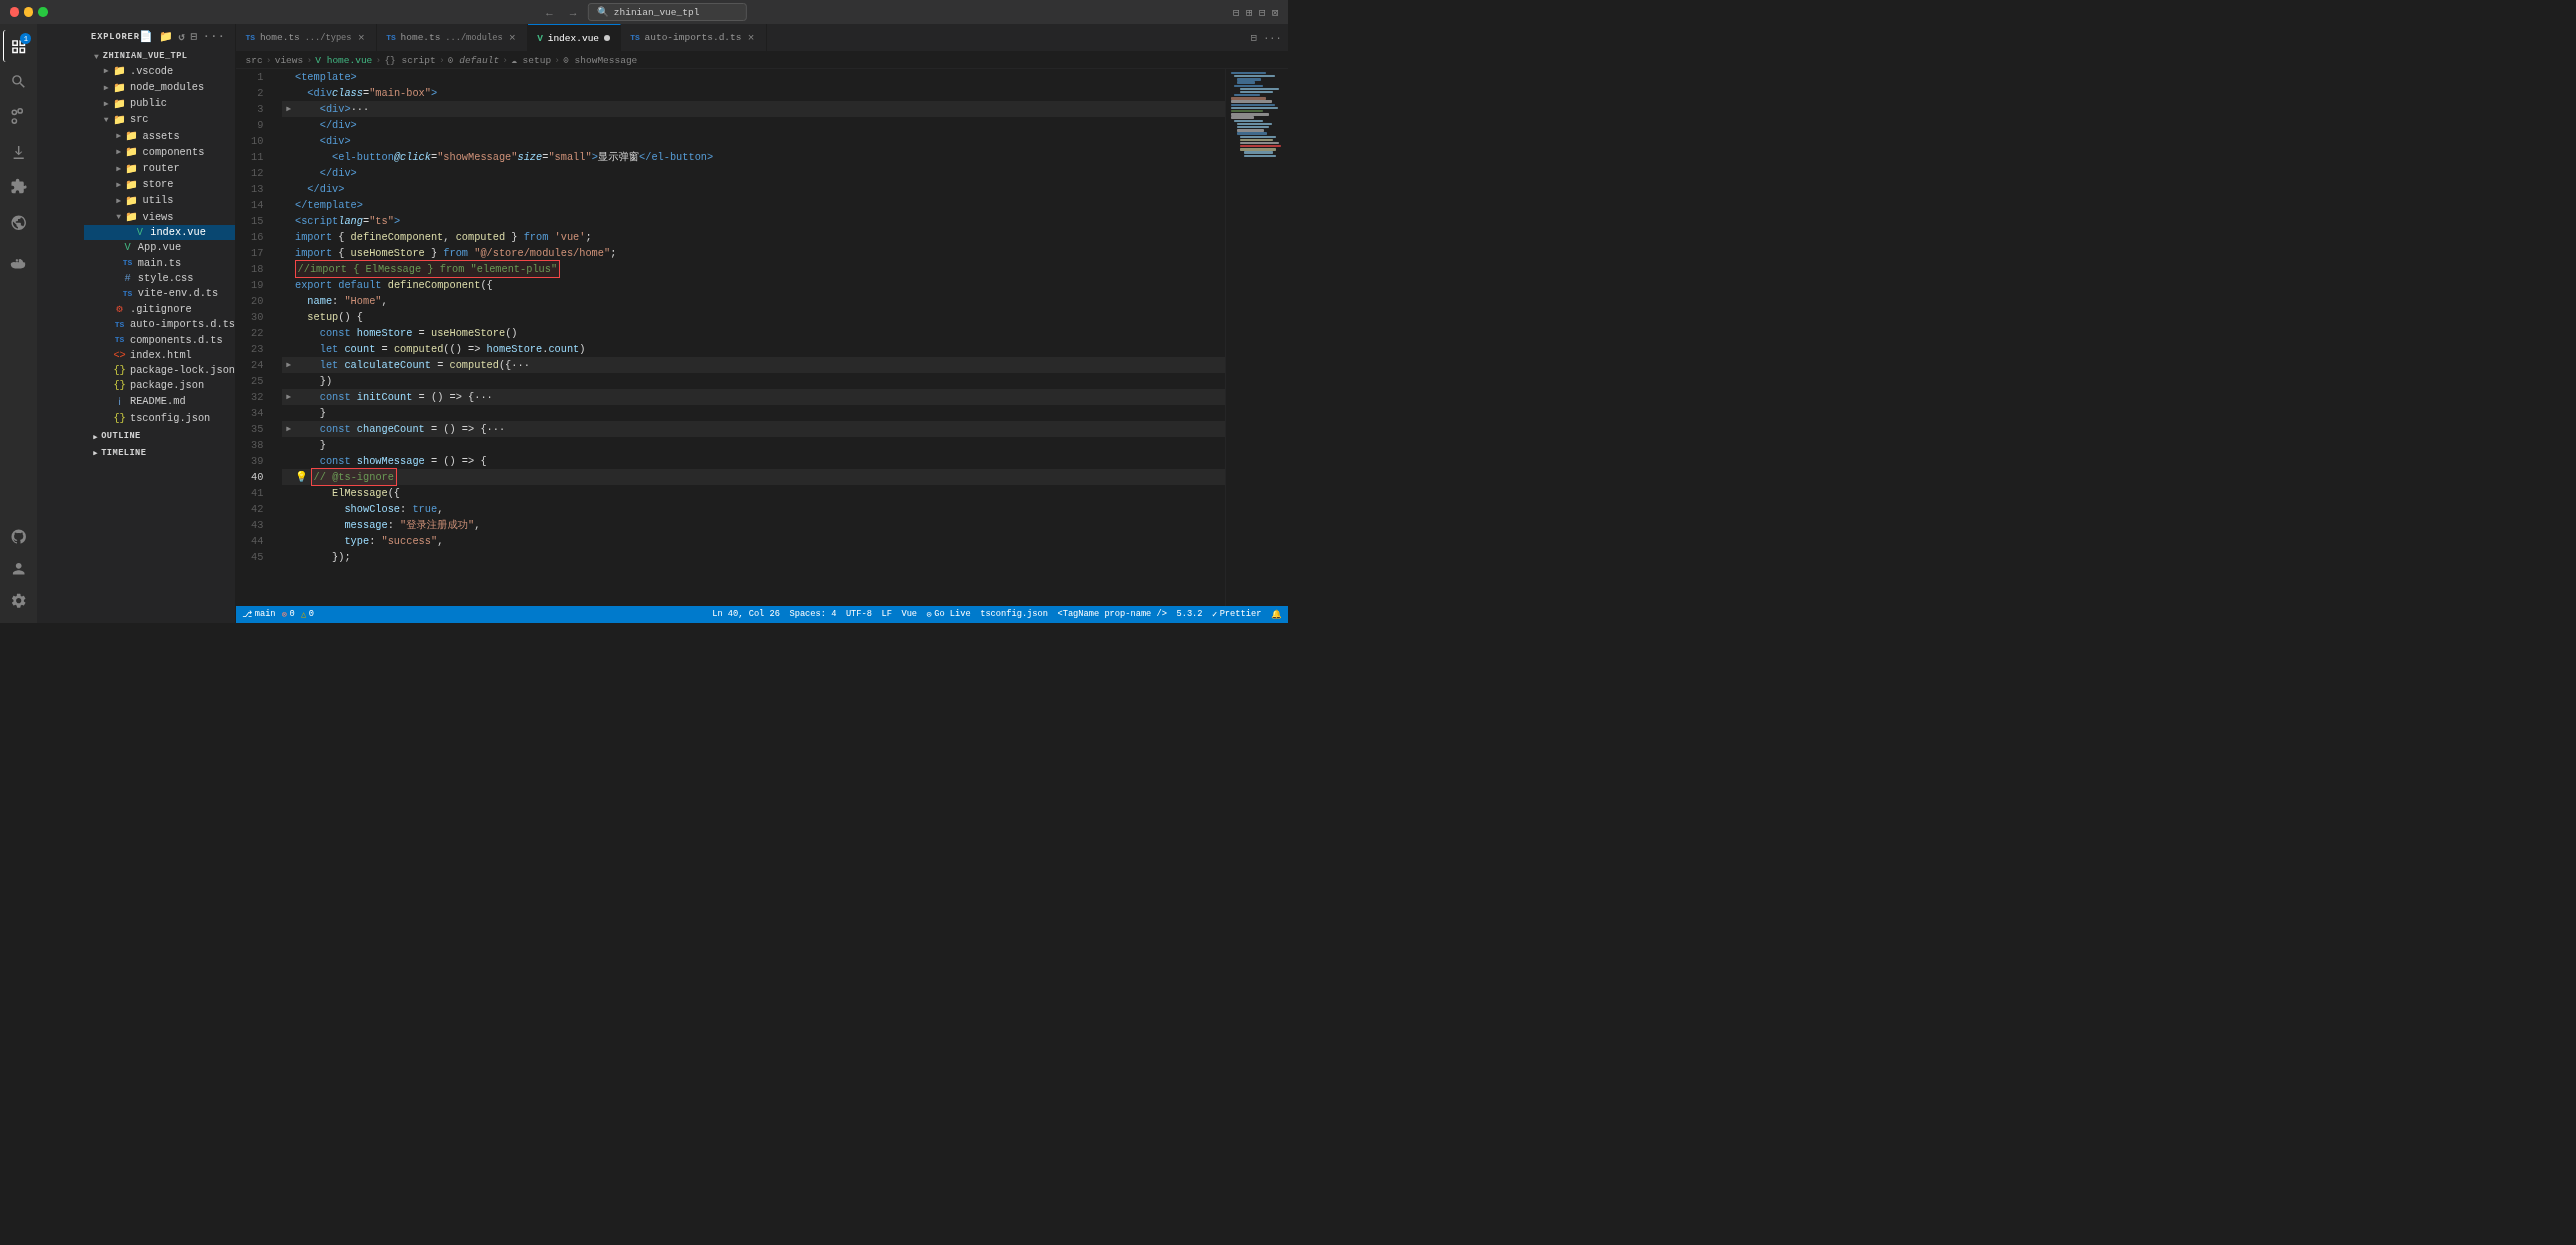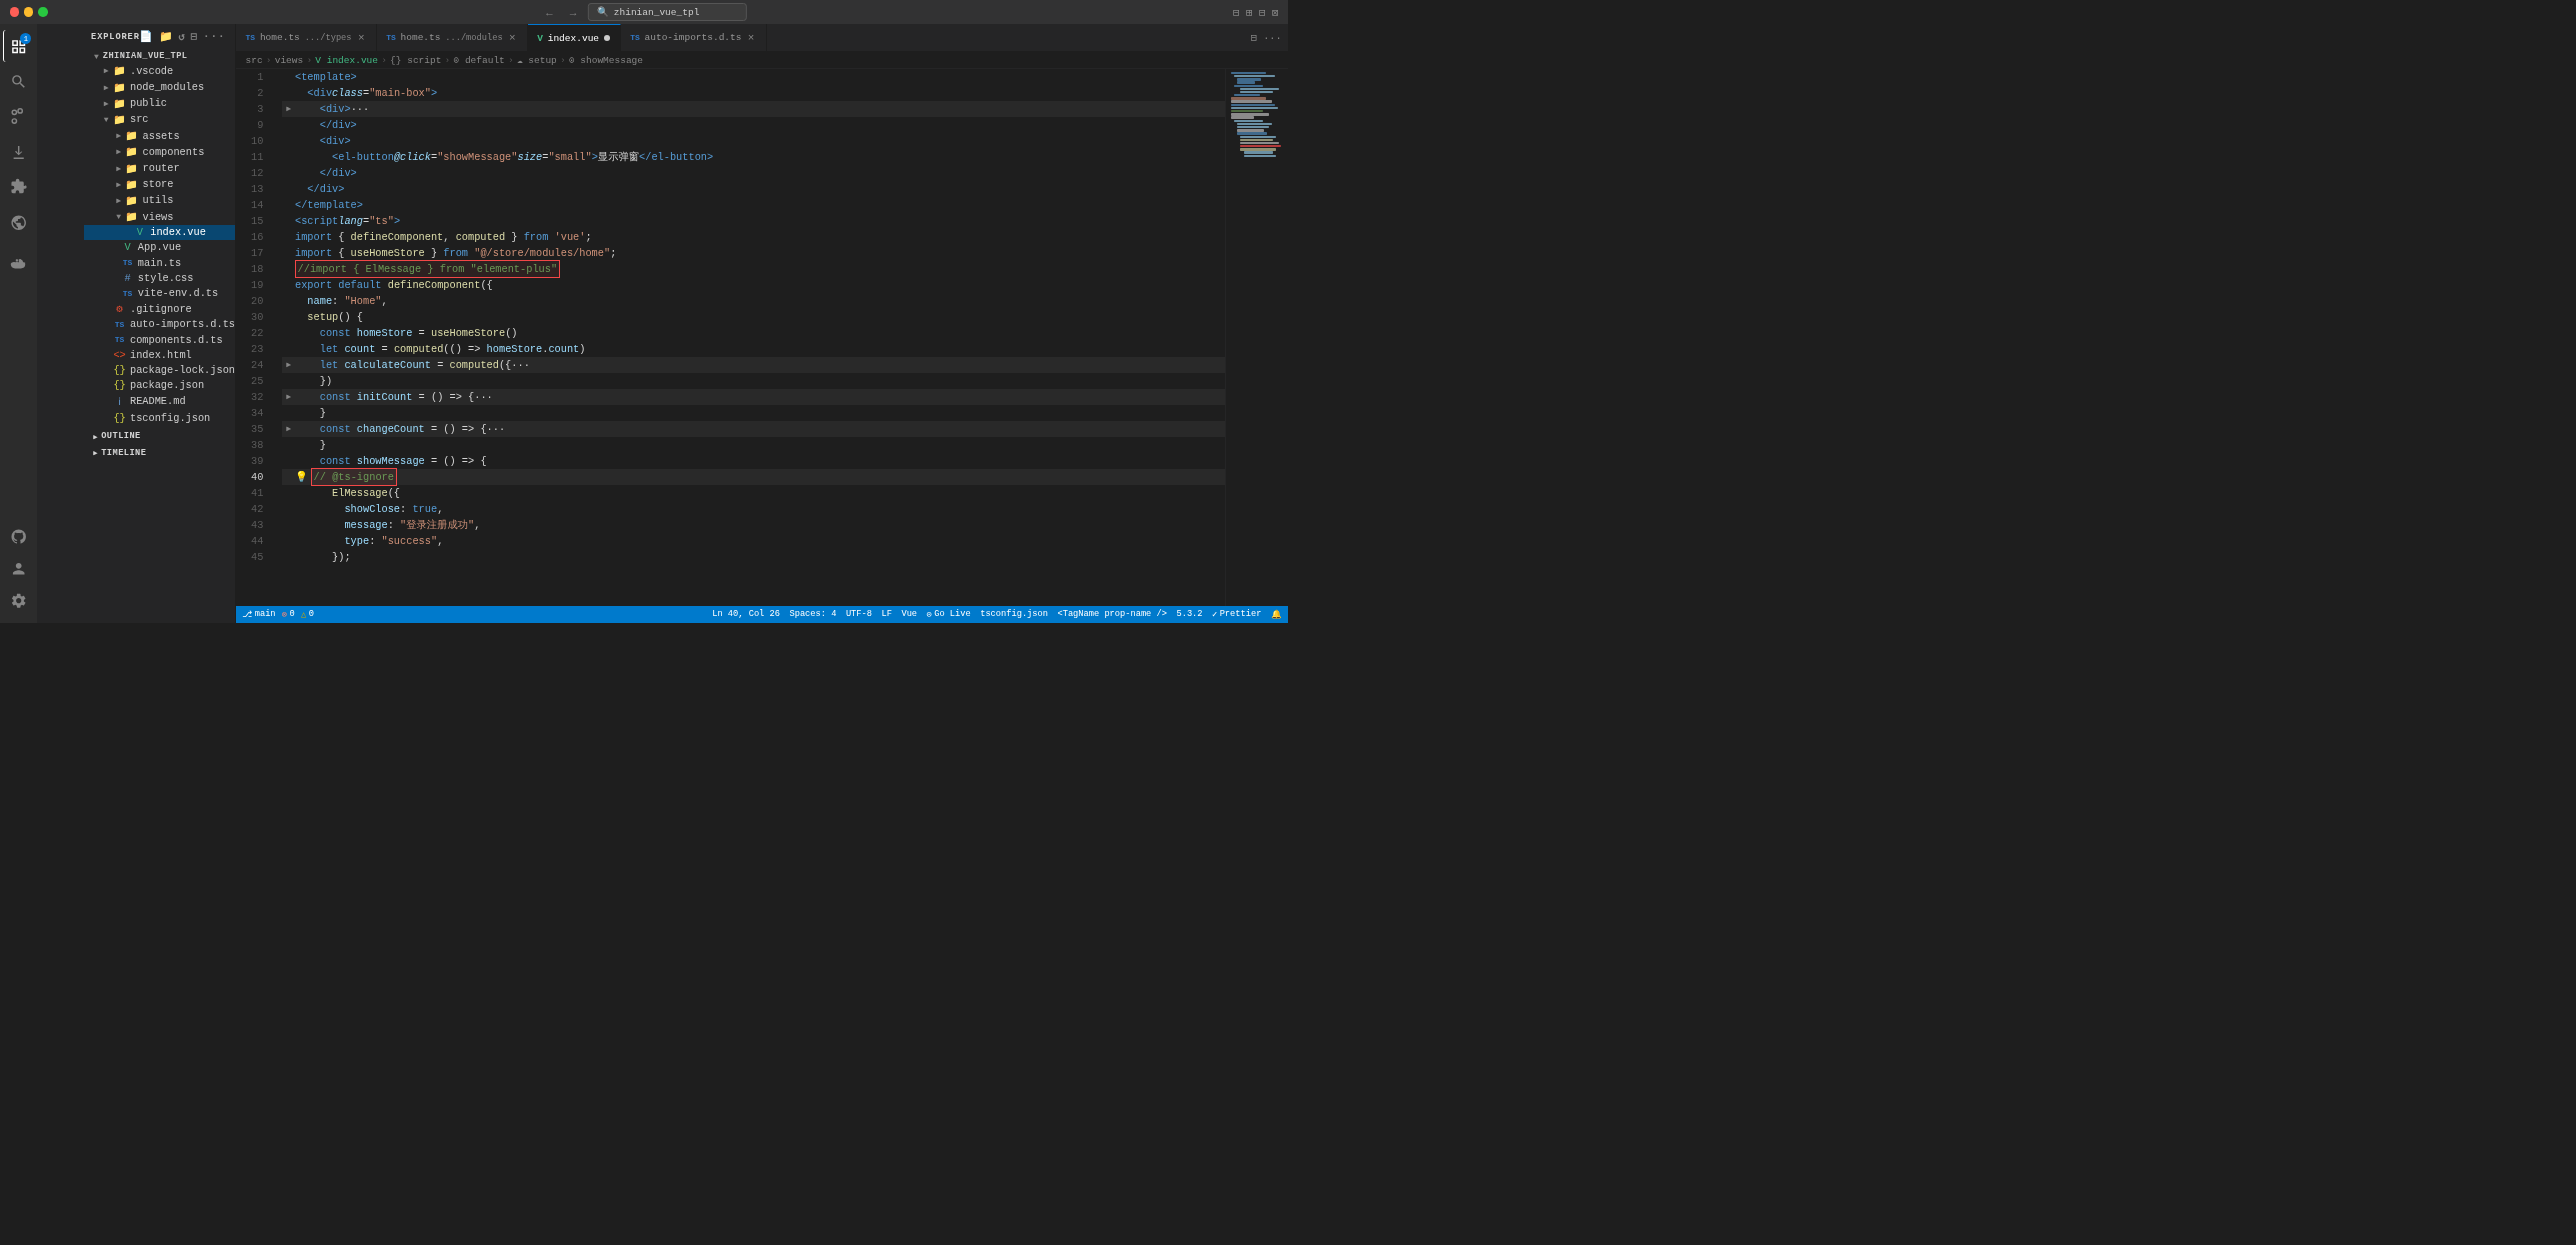--- a/index.html
+++ b/index.html
@@ -480,25 +480,25 @@
         <span style="color:#858585; cursor:pointer;">⊟</span>
         <span style="color:#858585; cursor:pointer;">···</span>
       </div>
     </div>
 
     <div class="breadcrumb">
       <span style="cursor:pointer;">src</span>
       <span class="breadcrumb-sep">›</span>
       <span style="cursor:pointer;">views</span>
       <span class="breadcrumb-sep">›</span>
-      <span class="breadcrumb-vue" style="cursor:pointer;">V index.vue</span>
+      <span class="breadcrumb-vue" style="cursor:pointer;">V home.vue</span>
       <span class="breadcrumb-sep">›</span>
       <span style="cursor:pointer;">{} script</span>
       <span class="breadcrumb-sep">›</span>
-      <span style="cursor:pointer;">⊙ default</span>
+      <span style="cursor:pointer;font-style:italic;">⊙ default</span>
       <span class="breadcrumb-sep">›</span>
       <span style="cursor:pointer;">☁ setup</span>
       <span class="breadcrumb-sep">›</span>
       <span style="cursor:pointer;">⊙ showMessage</span>
     </div>
 
     <div class="code-editor">
       <div class="line-numbers">
         <div class="line-number">1</div>
         <div class="line-number">2</div>

